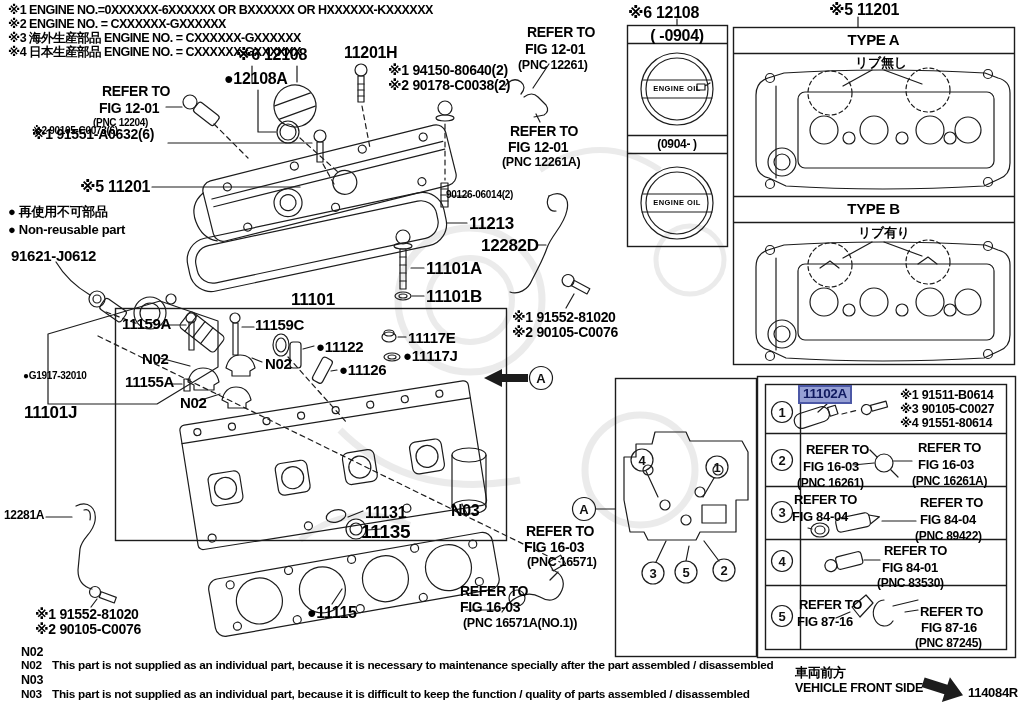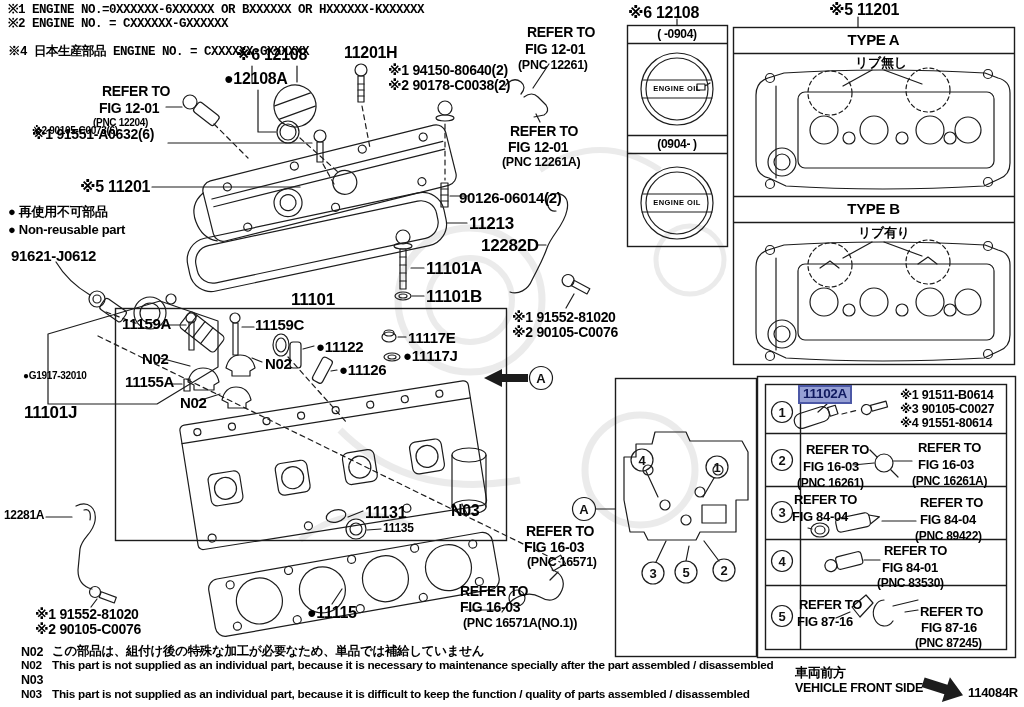--- a/index.html
+++ b/index.html
@@ -8,21 +8,21 @@
   .stage svg{position:absolute;left:0;top:0;z-index:1;}
   svg .ln{stroke:#1c1c1c;fill:none;stroke-width:1.2;stroke-linecap:round;stroke-linejoin:round;}
   svg .bx{stroke:#1c1c1c;fill:none;stroke-width:1.4;}
   svg .dash{stroke-dasharray:5 4;}
   svg .dash2{stroke-dasharray:4 3;}
   svg .fl{fill:#1c1c1c;stroke:none;}
   svg .wm{stroke:#d7d7d7;fill:none;opacity:.5;}
   svg text{fill:#111;stroke:none;font-family:"Liberation Sans","DejaVu Sans",sans-serif;font-weight:bold;}
   .l{position:absolute;z-index:2;font-weight:bold;white-space:nowrap;line-height:1;letter-spacing:-0.3px;}
   .c{text-align:center;}
-  .sm{letter-spacing:-0.5px;font-family:Liberation Mono, monospace;}
+  .sm{letter-spacing:-0.5px;}
   .hl{background:#96a0d4;border:2px solid #4c58a6;color:#101a60;padding:0 3px;line-height:1.1;}
   .capw{width:70px;text-align:center;font-size:7.5px;letter-spacing:.4px;}
 </style>
 </head>
 <body>
 
 <div class="stage">
 
 <svg width="1024" height="707" viewBox="0 0 1024 707">
 
@@ -377,20 +377,21 @@
     <text x="653" y="577.5">3</text>
     <text x="686" y="576.5">5</text>
     <text x="724" y="574.5">2</text>
     <text x="541" y="382.5">A</text>
     <text x="584" y="513.5">A</text>
   </g>
 </svg>
 
 <div class="l sm" style="left:8px;top:4px;font-size:12.5px">※1 ENGINE NO.=0XXXXXX-6XXXXXX OR BXXXXXX OR HXXXXXX-KXXXXXX</div>
 <div class="l sm" style="left:8px;top:18px;font-size:12.5px">※2 ENGINE NO. = CXXXXXX-GXXXXXX</div>
+<div class="l sm" style="left:8px;top:32px;font-size:12.5px">※3 海外生産部品  ENGINE NO. = CXXXXXX-GXXXXXX</div>
 <div class="l sm" style="left:8px;top:46px;font-size:12.5px">※4 日本生産部品  ENGINE NO. = CXXXXXX-GXXXXXX</div>
 
 <b class="l" style="left:236px;top:47px;font-size:16px">※6 12108</b>
 <b class="l" style="left:224px;top:71px;font-size:16px">●12108A</b>
 <b class="l" style="left:344px;top:45px;font-size:16px">11201H</b>
 <b class="l" style="left:388px;top:63px;font-size:14px">※1 94150-80640(2)</b>
 <b class="l" style="left:388px;top:78px;font-size:14px">※2 90178-C0038(2)</b>
 <b class="l" style="left:102px;top:84px;font-size:14px">REFER TO</b>
 <b class="l" style="left:99px;top:101px;font-size:14px">FIG 12-01</b>
 <b class="l" style="left:93px;top:118px;font-size:10px">(PNC 12204)</b>
@@ -399,21 +400,21 @@
 <b class="l" style="left:518px;top:59px;font-size:12.5px">(PNC 12261)</b>
 <b class="l" style="left:32px;top:127px;font-size:14px">※1 91551-A0632(6)</b>
 <b class="l" style="left:32px;top:126px;font-size:10px">※2 90105-C0073(6)</b>
 <b class="l" style="left:510px;top:124px;font-size:14px">REFER TO</b>
 <b class="l" style="left:508px;top:140px;font-size:14px">FIG 12-01</b>
 <b class="l" style="left:502px;top:156px;font-size:12.5px">(PNC 12261A)</b>
 <b class="l" style="left:80px;top:179px;font-size:16px">※5 11201</b>
 <b class="l" style="left:8px;top:205px;font-size:13px">● 再使用不可部品</b>
 <b class="l" style="left:8px;top:223px;font-size:13px">● Non-reusable part</b>
 <b class="l" style="left:11px;top:248px;font-size:15px">91621-J0612</b>
-<b class="l" style="left:459px;top:190px;font-size:15px">90126-06014(2)</b>
+<b class="l" style="left:446px;top:190px;font-size:10px">90126-06014(2)</b>
 <b class="l" style="left:469px;top:215px;font-size:17px">11213</b>
 <b class="l" style="left:481px;top:237px;font-size:17px">12282D</b>
 <b class="l" style="left:426px;top:260px;font-size:17px">11101A</b>
 <b class="l" style="left:426px;top:288px;font-size:17px">11101B</b>
 <b class="l" style="left:291px;top:291px;font-size:17px">11101</b>
 <b class="l" style="left:122px;top:316px;font-size:15px">11159A</b>
 <b class="l" style="left:255px;top:317px;font-size:15px">11159C</b>
 <b class="l" style="left:142px;top:351px;font-size:15px">N02</b>
 <b class="l" style="left:265px;top:356px;font-size:15px">N02</b>
 <b class="l" style="left:316px;top:339px;font-size:15px">●11122</b>
@@ -423,37 +424,37 @@
 <b class="l" style="left:339px;top:362px;font-size:15px">●11126</b>
 <b class="l" style="left:180px;top:395px;font-size:15px">N02</b>
 <b class="l" style="left:23px;top:371px;font-size:10px">●G1917-32010</b>
 <b class="l" style="left:24px;top:404px;font-size:17px">11101J</b>
 <b class="l" style="left:512px;top:310px;font-size:14px">※1 91552-81020</b>
 <b class="l" style="left:512px;top:325px;font-size:14px">※2 90105-C0076</b>
 <b class="l" style="left:4px;top:509px;font-size:12px">12281A</b>
 <b class="l" style="left:35px;top:607px;font-size:14px">※1 91552-81020</b>
 <b class="l" style="left:35px;top:622px;font-size:14px">※2 90105-C0076</b>
 <b class="l" style="left:365px;top:505px;font-size:16px">11131</b>
-<b class="l" style="left:383px;top:522px;font-size:12px">11135</b>
+<b class="l" style="left:361px;top:522px;font-size:19px">11135</b>
 <b class="l" style="left:451px;top:503px;font-size:16px">N03</b>
 <b class="l" style="left:307px;top:605px;font-size:16px">●11115</b>
 <b class="l" style="left:460px;top:584px;font-size:14px">REFER TO</b>
 <b class="l" style="left:460px;top:600px;font-size:14px">FIG 16-03</b>
 <b class="l" style="left:463px;top:617px;font-size:12.5px">(PNC 16571A(NO.1))</b>
 <b class="l" style="left:526px;top:524px;font-size:14px">REFER TO</b>
 <b class="l" style="left:524px;top:540px;font-size:14px">FIG 16-03</b>
 <b class="l" style="left:527px;top:556px;font-size:12.5px">(PNC 16571)</b>
 
 <b class="l" style="left:628px;top:5px;font-size:16px">※6 12108</b>
 <b class="l" style="left:829px;top:2px;font-size:16px">※5 11201</b>
 <div class="l c" style="left:733px;top:201px;width:281px;font-size:15px;font-weight:bold">TYPE B</div>
 <div class="l c" style="left:733px;top:32px;width:281px;font-size:15px;font-weight:bold">TYPE A</div>
 <b class="l" style="left:855px;top:56px;font-size:13px">リブ無し</b>
 <b class="l" style="left:858px;top:226px;font-size:13px">リブ有り</b>
-<div class="l c" style="left:627px;top:28px;width:100px;font-size:12px;font-weight:bold">(      -0904)</div>
+<div class="l c" style="left:627px;top:28px;width:100px;font-size:16px;font-weight:bold">(      -0904)</div>
 <div class="l c" style="left:627px;top:138px;width:100px;font-size:12px;font-weight:bold">(0904-      )</div>
 <div class="l capw" style="left:642px;top:85px;font-weight:bold">ENGINE OIL</div>
 <div class="l capw" style="left:642px;top:199px;font-weight:bold">ENGINE OIL</div>
 
 <b class="l hl" style="left:798px;top:385px;font-size:13.5px">11102A</b>
 <b class="l" style="left:900px;top:389px;font-size:12.5px">※1 91511-B0614</b>
 <b class="l" style="left:900px;top:403px;font-size:12.5px">※3 90105-C0027</b>
 <b class="l" style="left:900px;top:417px;font-size:12.5px">※4 91551-80614</b>
 <b class="l" style="left:806px;top:443px;font-size:13px">REFER TO</b>
 <b class="l" style="left:803px;top:460px;font-size:13px">FIG 16-03</b>
@@ -469,21 +470,20 @@
 <b class="l" style="left:884px;top:544px;font-size:13px">REFER TO</b>
 <b class="l" style="left:882px;top:561px;font-size:13px">FIG 84-01</b>
 <b class="l" style="left:877px;top:577px;font-size:12px">(PNC 83530)</b>
 <b class="l" style="left:799px;top:598px;font-size:13px">REFER TO</b>
 <b class="l" style="left:797px;top:615px;font-size:13px">FIG 87-16</b>
 <b class="l" style="left:920px;top:605px;font-size:13px">REFER TO</b>
 <b class="l" style="left:921px;top:621px;font-size:13px">FIG 87-16</b>
 <b class="l" style="left:915px;top:637px;font-size:12px">(PNC 87245)</b>
 
 <b class="l" style="left:21px;top:646px;font-size:12.5px">N02</b>
-<b class="l" style="left:52px;top:645px;font-size:12.5px">この部品は、組付け後の特殊な加工が必要なため、単品では補給していません</b>
 <b class="l" style="left:21px;top:660px;font-size:11.8px">N02</b>
 <b class="l" style="left:52px;top:660px;font-size:11.8px;font-weight:600">This part is not supplied as an individual part, because it is necessary to maintenance specially after the part assembled / disassembled</b>
 <b class="l" style="left:21px;top:674px;font-size:12.5px">N03</b>
 <b class="l" style="left:21px;top:689px;font-size:11.8px">N03</b>
 <b class="l" style="left:52px;top:689px;font-size:11.8px;font-weight:600">This part is not supplied as an individual part, because it is difficult to keep the function / quality of parts  assembled / disassembled</b>
 
 <b class="l" style="left:795px;top:666px;font-size:13px">車両前方</b>
 <b class="l" style="left:795px;top:682px;font-size:12.5px">VEHICLE FRONT SIDE</b>
 <b class="l" style="left:968px;top:686px;font-size:13px">114084R</b>
 

